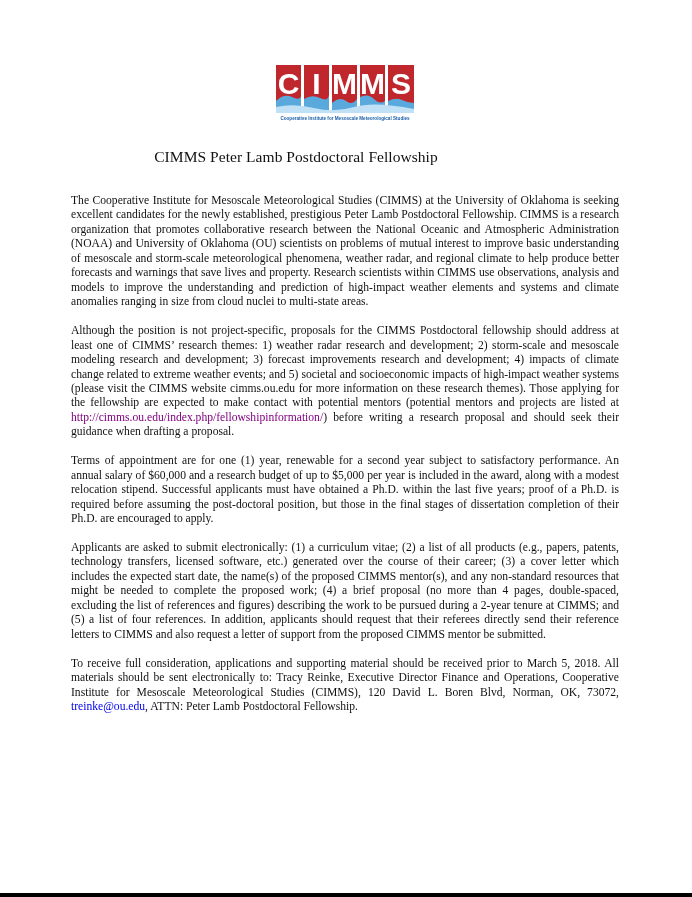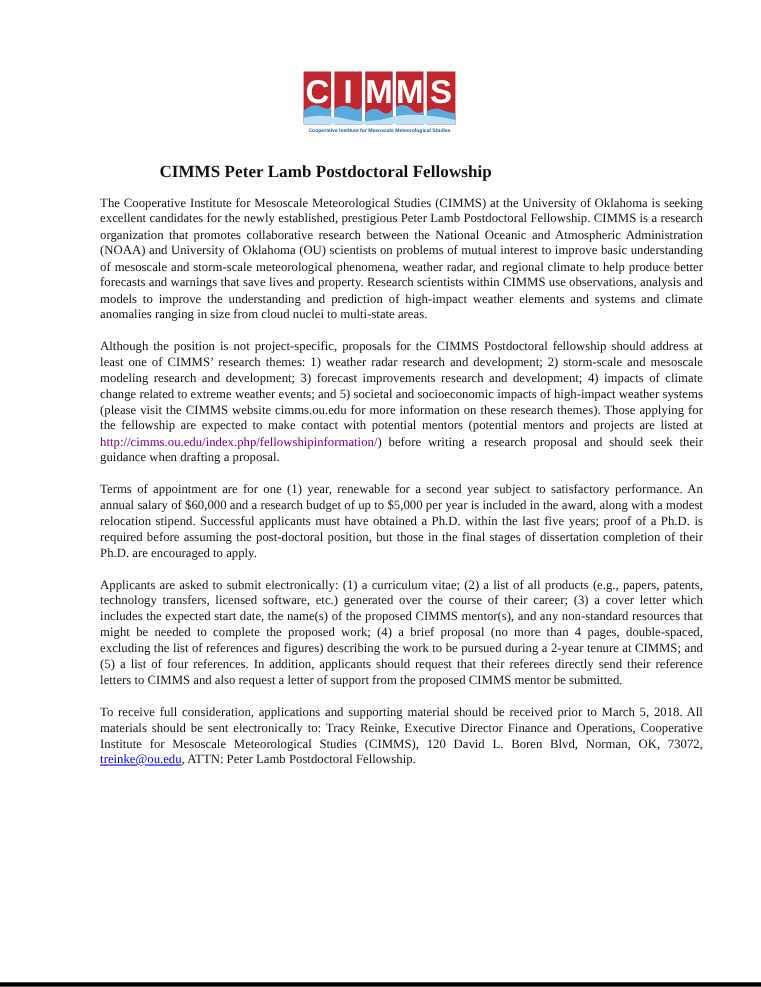--- a/index.html
+++ b/index.html
@@ -37,40 +37,39 @@
       width: 142px;
       height: 60px;
     }
     .logo svg { display: block; }
     .title {
       position: absolute;
       left: 0;
       top: 148px;
       width: 592px;
       text-align: center;
-      font-weight: bold;
+      font-weight: normal;
       font-size: 15.5px;
       letter-spacing: 0.05px;
     }
     .content {
       position: absolute;
       left: 71px;
-      top: 178px;
+      top: 194px;
       width: 548px;
       font-size: 11.6px;
       line-height: 14.45px;
-      margin-left: 20px;
     }
     .content p {
       margin: 0 0 14.45px 0;
       text-align: justify;
     }
     .content p.p1 { margin-bottom: 14.6px; }
     a.visited-link { color: #800080; }
-    a.email-link { color: #0000ee; text-decoration: underline; }
+    a.email-link { color: #0000ee; }
   </style>
 </head>
 <body>
 
 <div class="page">
 
   <div class="logo">
     <svg width="142" height="60" viewBox="0 0 142 60">
 
       <g>

